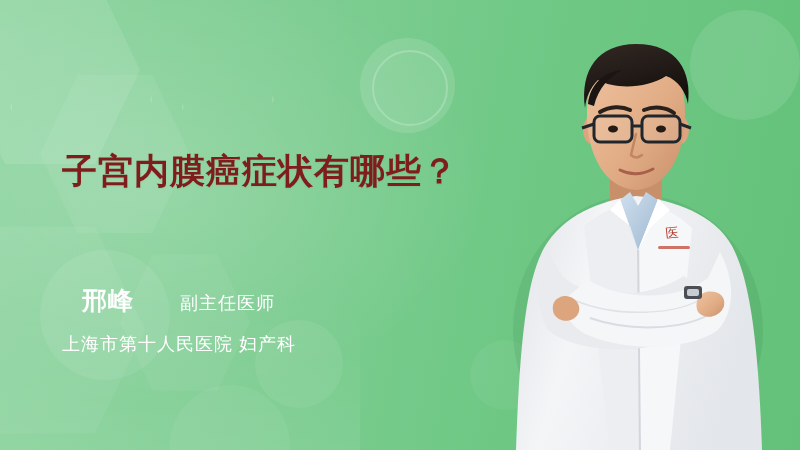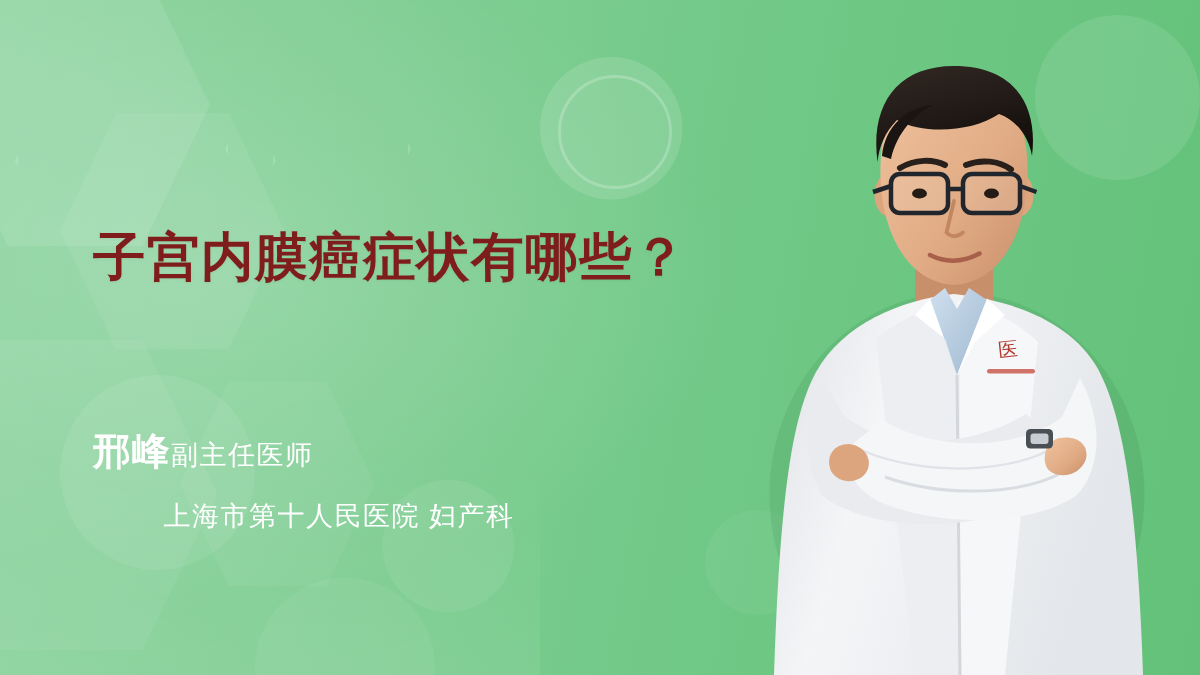--- a/index.html
+++ b/index.html
@@ -88,35 +88,36 @@
     top: 284px;
     display: flex;
     align-items: baseline;
     white-space: nowrap;
   }
   .doctor-name {
     font-size: 25px;
     font-weight: bold;
     color: #ffffff;
     letter-spacing: 1px;
+    margin-left: 20px;
   }
   .doctor-rank {
     font-size: 18px;
     color: #ffffff;
+    margin-left: 46px;
     letter-spacing: 1px;
   }
   .affiliation {
     position: absolute;
     left: 62px;
     top: 332px;
     font-size: 18px;
     color: #ffffff;
     letter-spacing: 1px;
     white-space: nowrap;
-    margin-left: 47px;
   }
 
   
   #doctor-photo {
     position: absolute;
     left: 470px;
     top: 0;
     width: 330px;
     height: 450px;
   }

